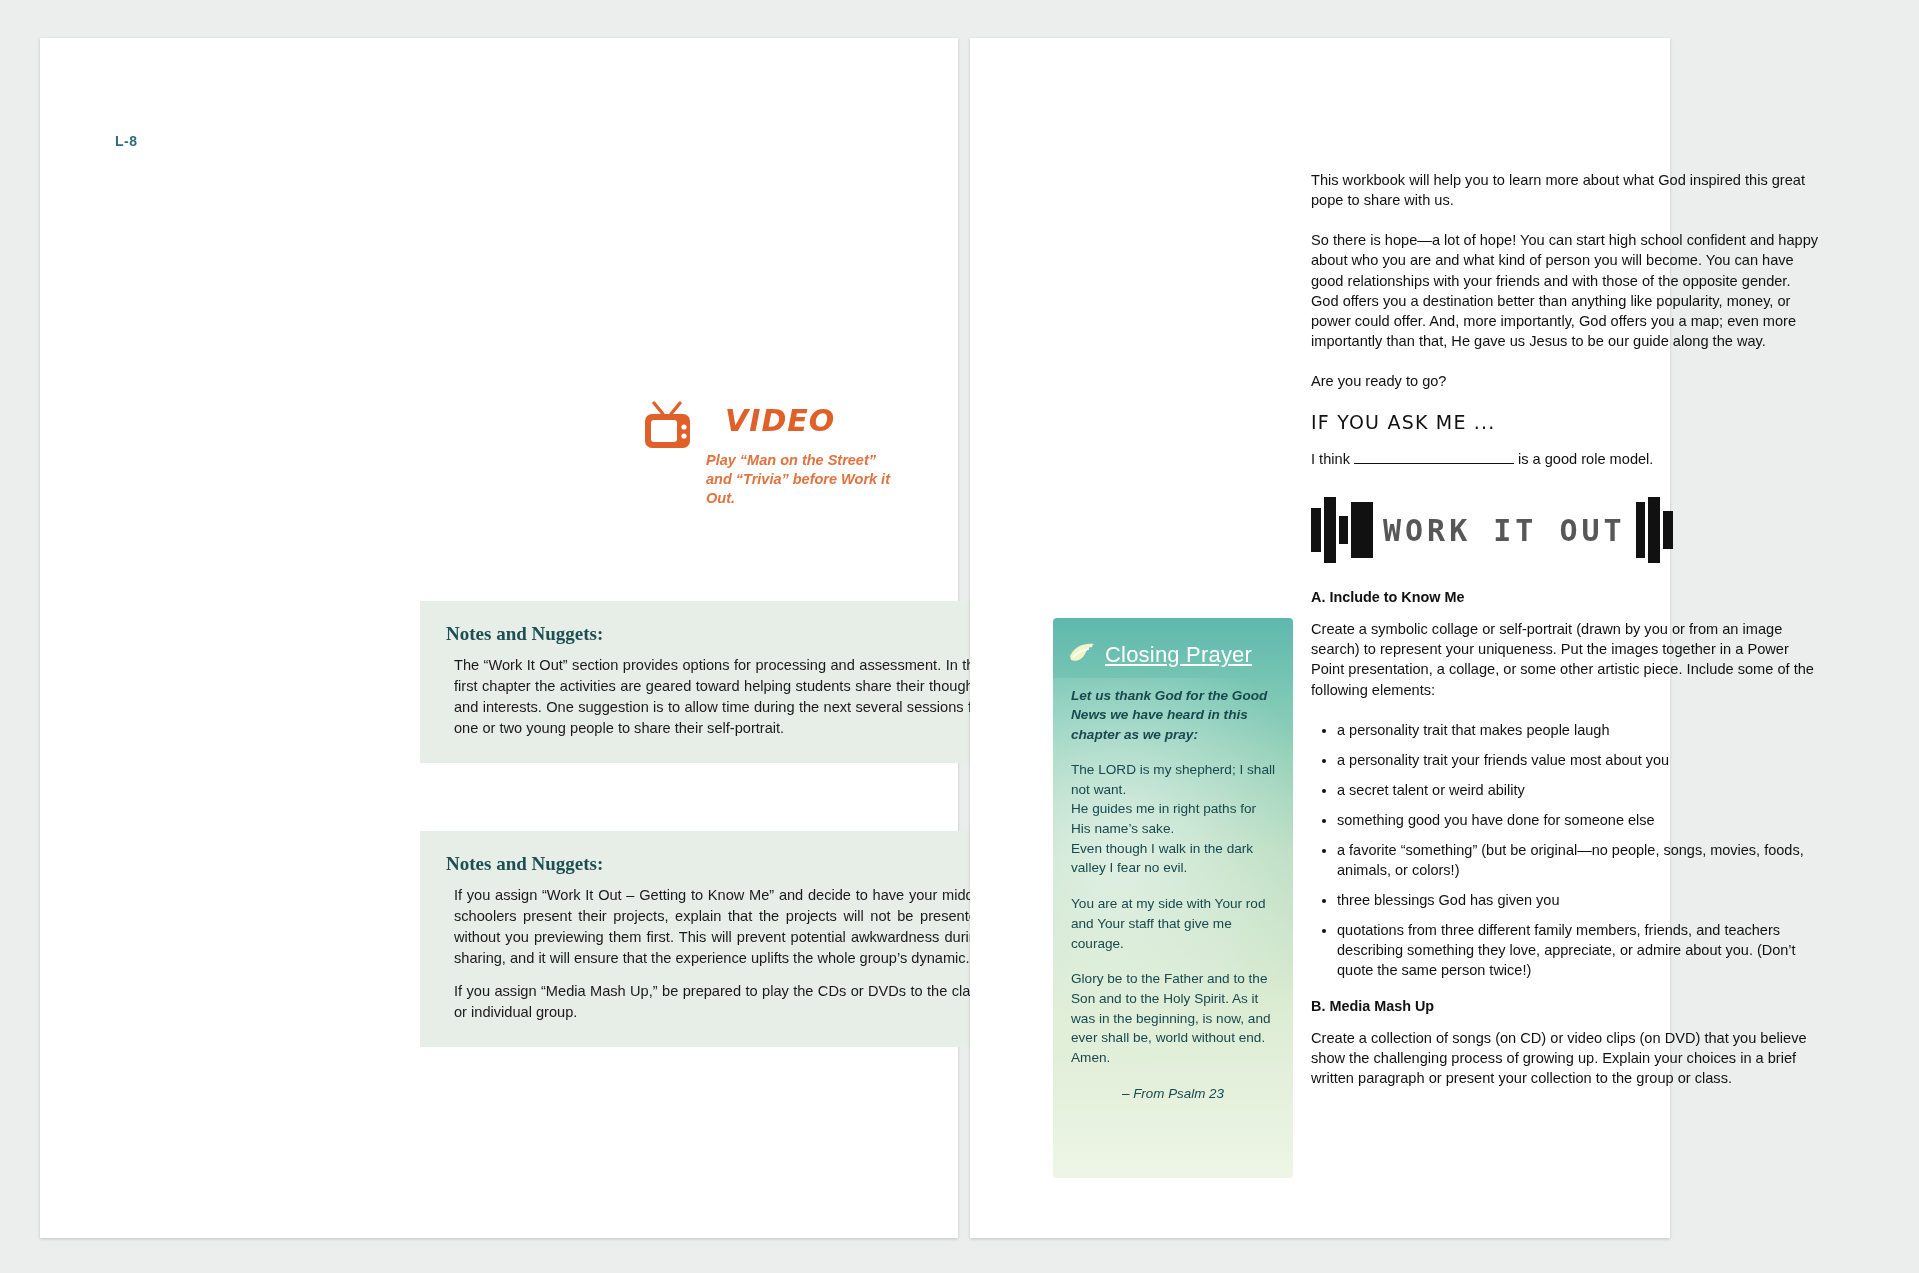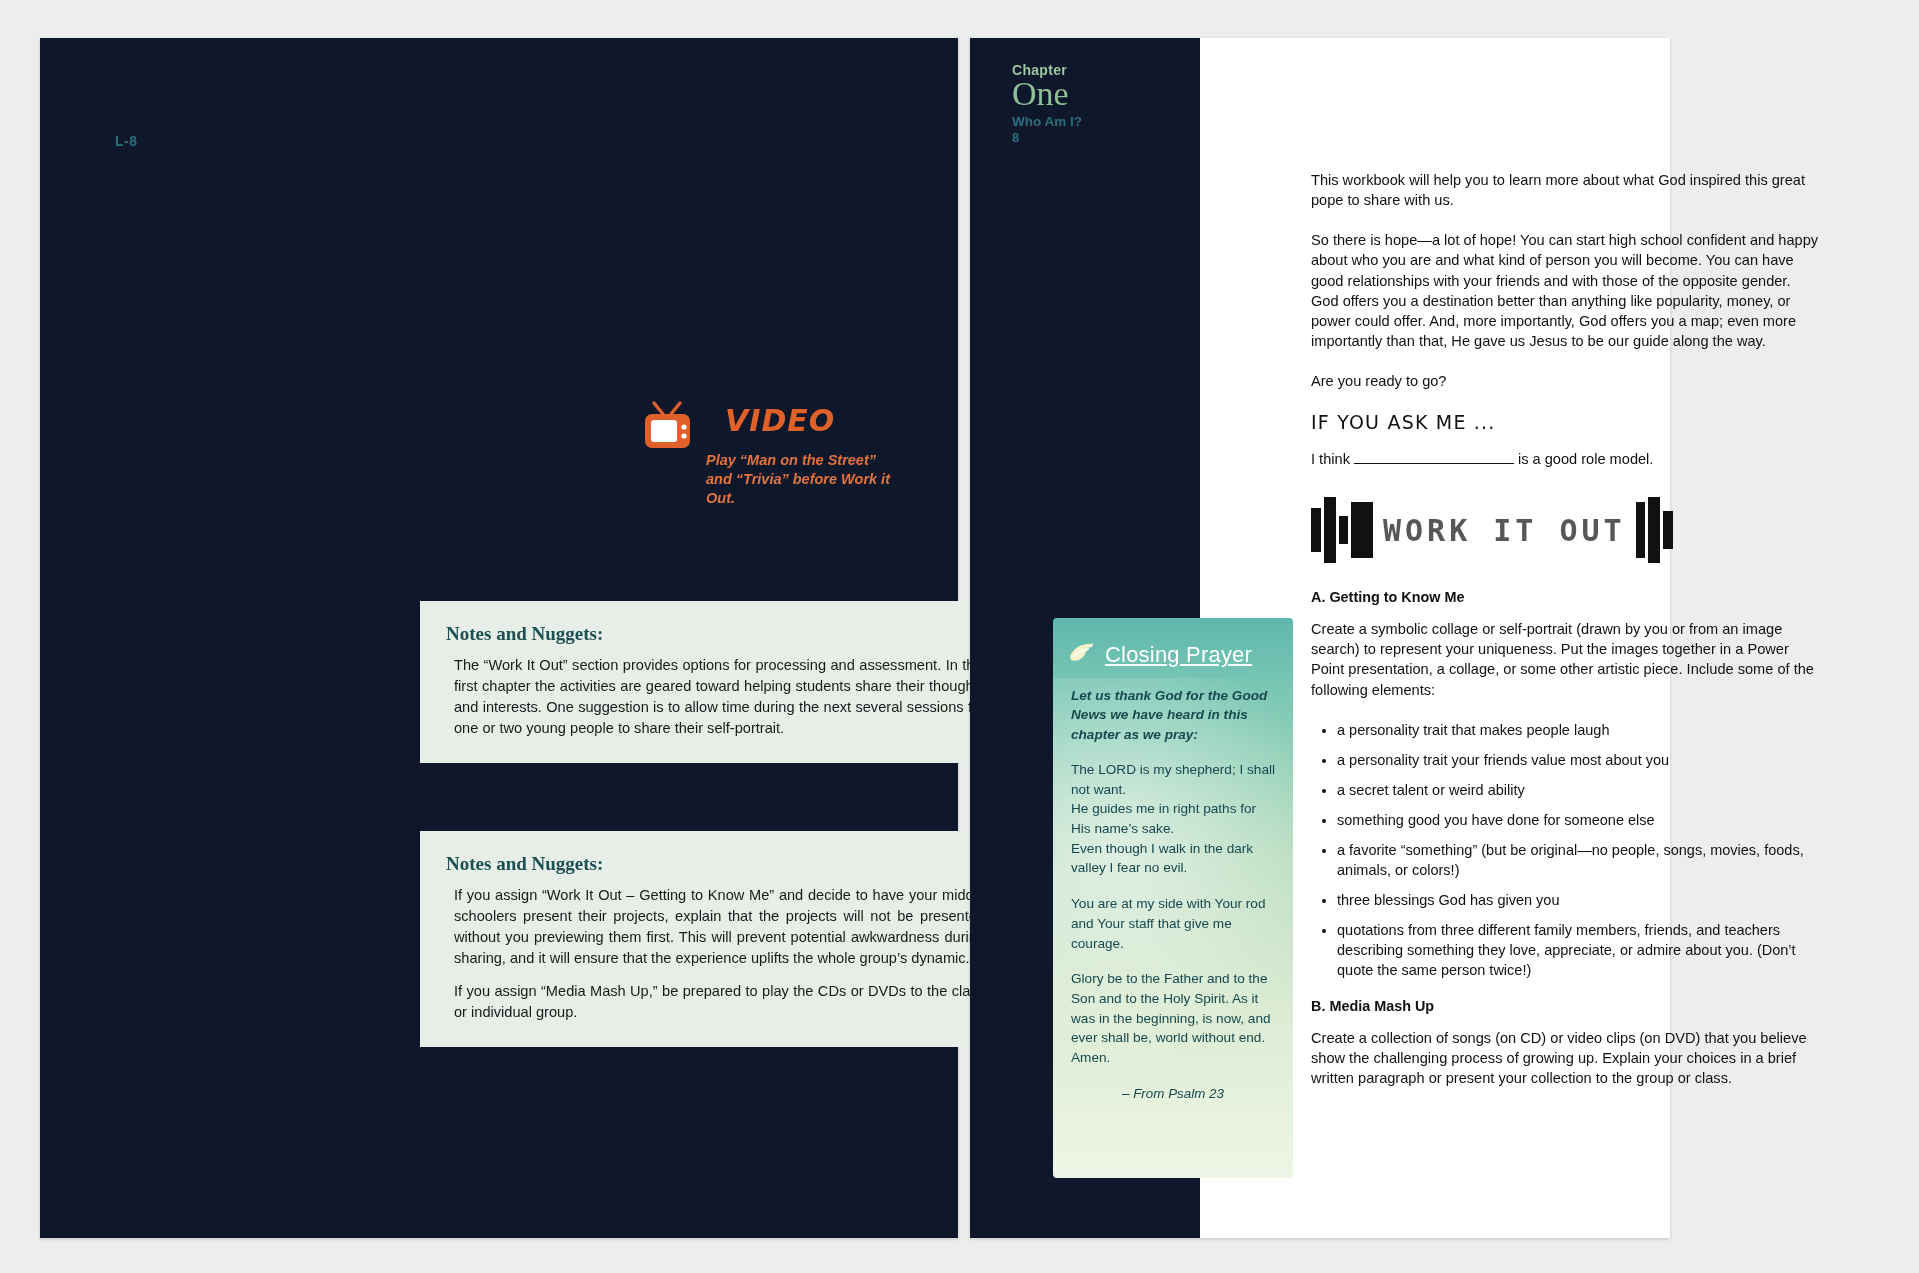--- a/index.html
+++ b/index.html
@@ -12,21 +12,21 @@
     position: relative;
     width: 1919px;
     height: 1273px;
     background: #eceeed;
     overflow: hidden;
   }
   
   .sheet {
     position: absolute;
     top: 38px;
-    background: #0f172a;
+    background: #ffffff;
     box-shadow: 0 1px 3px rgba(0,0,0,0.18);
   }
   #left-page  { left: 40px;  width: 918px; height: 1200px; }
   #right-page { left: 970px; width: 700px; height: 1200px; }
   #right-page-ext {
     position: absolute;
     left: 970px; top: 38px;
     width: 680px; height: 1200px;
     background: #ffffff;
   }
@@ -296,26 +296,20 @@
     <div class="notes-box" id="notes-2">
       <div class="notes-title">Notes and Nuggets:</div>
       <p class="notes-body">If you assign “Work It Out – Getting to Know Me” and decide to have your middle schoolers present their projects, explain that the projects will not be presented without you previewing them first. This will prevent potential awkwardness during sharing, and it will ensure that the experience uplifts the whole group’s dynamic.</p>
       <p class="notes-body">If you assign “Media Mash Up,” be prepared to play the CDs or DVDs to the class or individual group.</p>
     </div>
   </div>
 
   <div class="sheet" id="right-page" style="width:700px;"></div>
   <div id="right-page-ext" style="left:1200px;width:470px;"></div>
 
-  <div id="chapter-head">
-    <div class="ch-word">Chapter</div>
-    <div class="ch-num">One</div>
-    <div class="ch-sub">Who Am I?</div>
-    <div class="ch-folio">8</div>
-  </div>
 
   <div id="body-col">
     <p class="p">This workbook will help you to learn more about what God inspired this great pope to share with us.</p>
     <p class="p">So there is hope—a lot of hope! You can start high school confident and happy about who you are and what kind of person you will become. You can have good relationships with your friends and with those of the opposite gender. God offers you a destination better than anything like popularity, money, or power could offer. And, more importantly, God offers you a map; even more importantly than that, He gave us Jesus to be our guide along the way.</p>
     <p class="p">Are you ready to go?</p>
 
     <div class="handwrite">IF YOU ASK ME ...</div>
 
     <div class="fillin-line">
       <span>I think</span><span class="blank"></span><span>is a good role model.</span>
@@ -329,21 +323,21 @@
         <span class="db-bar" style="width:22px;height:56px;margin-left:3px;"></span>
       </span>
       <span class="wio-text">WORK IT OUT</span>
       <span class="dumbbell">
         <span class="db-bar" style="width:9px;height:56px;"></span>
         <span class="db-bar" style="width:12px;height:66px;margin-left:3px;"></span>
         <span class="db-bar" style="width:10px;height:38px;margin-left:3px;"></span>
       </span>
     </div>
 
-    <div class="sec-head">A. Getting to Know Me</div>
+    <div class="sec-head">A. Include to Know Me</div>
     <p class="p">Create a symbolic collage or self-portrait (drawn by you or from an image search) to represent your uniqueness. Put the images together in a Power Point presentation, a collage, or some other artistic piece. Include some of the following elements:</p>
     <ul class="bullets">
       <li>a personality trait that makes people laugh</li>
       <li>a personality trait your friends value most about you</li>
       <li>a secret talent or weird ability</li>
       <li>something good you have done for someone else</li>
       <li>a favorite “something” (but be original—no people, songs, movies, foods, animals, or colors!)</li>
       <li>three blessings God has given you</li>
       <li>quotations from three different family members, friends, and teachers describing something they love, appreciate, or admire about you. (Don’t quote the same person twice!)</li>
     </ul>

